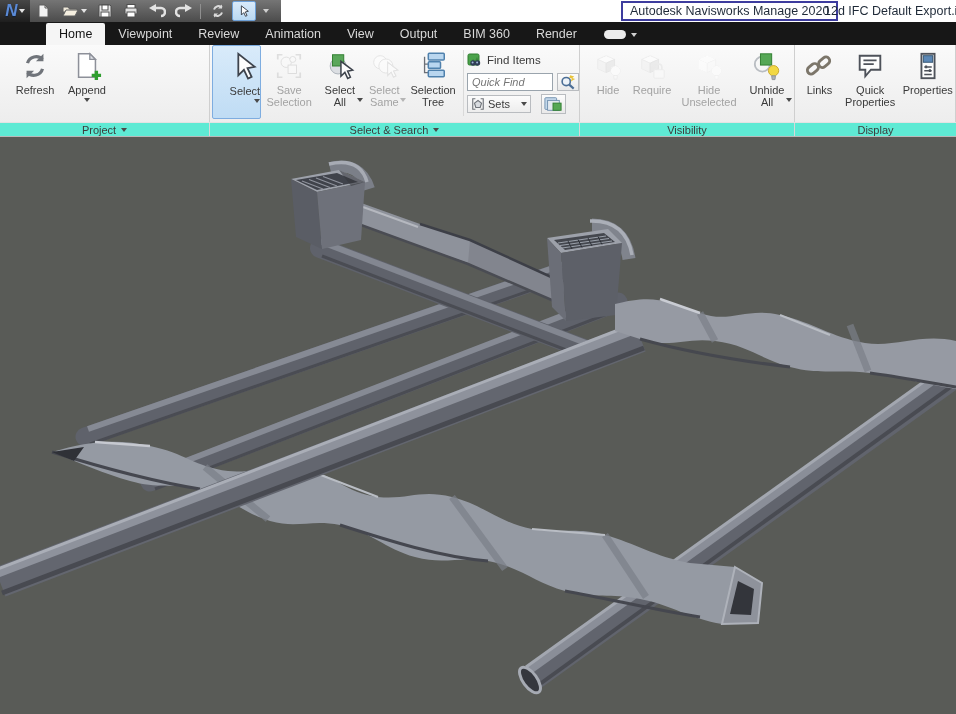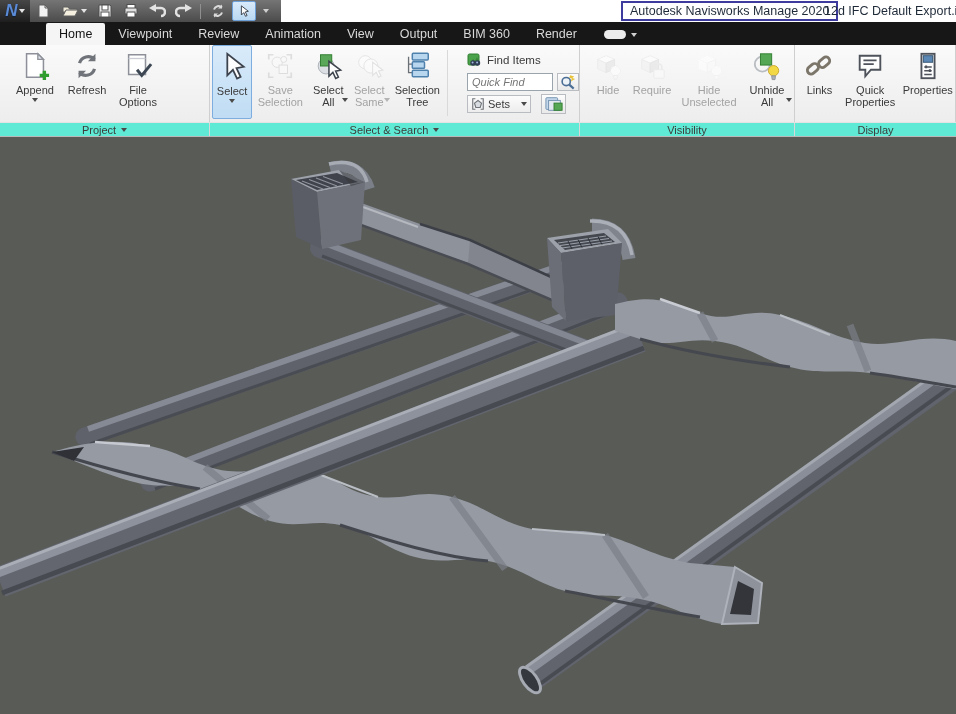--- a/index.html
+++ b/index.html
@@ -37,24 +37,24 @@
   .g-vis     { left:580px; width:215px; padding-left:8px; }
   .g-disp    { left:795px; width:161px; padding-left:4px; }
   .bigbtn { position:relative; height:74px; padding-top:4px; display:flex; flex-direction:column; align-items:center;
             font-size:11px; line-height:12px; color:#3a3a3a; text-align:center; cursor:default; }
   .icon32 { width:34px; height:34px; display:flex; align-items:center; justify-content:center; margin-bottom:1px; }
   .blabel { display:block; }
   .dd-under { margin-top:2px; }
   .dd-abs { position:absolute; right:0px; bottom:17px; }
   .disabled { color:#a3a3a3; }
   .disabled .icon32 svg { opacity:.55; filter:grayscale(1) brightness(1.15); }
-  .selbtn { background:linear-gradient(#d9ebfa,#bfdcf4); border:1px solid #7eade0; border-radius:2px; }
+  .selbtn { background:linear-gradient(#d9ebfa,#bfdcf4); border:1px solid #7eade0; border-radius:2px;align-items:flex-end; }
   .vsep { width:1px; height:66px; background:#d9d9d9; margin:5px 3px 0 3px; align-self:flex-start; }
   
-  .findcol { display:flex; flex-direction:column; padding-top:4px; margin-left:16px; width:118px; }
+  .findcol { display:flex; flex-direction:column; padding-top:4px; margin-left:0; width:118px; }
   .findrow { display:flex; align-items:center; height:22px; gap:4px; }
   .qfind { width:86px; height:18px; border:1px solid #9aa4ad; background:#fff; font-size:11px; font-style:italic; color:#8a8f96; padding:8px 4px; font-family:"Liberation Sans",sans-serif; }
   .qfbtn { width:22px; height:18px; border:1px solid #b9bcc0; background:linear-gradient(#fcfcfc,#e9e9e9); display:flex; align-items:center; justify-content:center; }
   .setsdd { width:64px; height:18px; border:1px solid #b9bcc0; background:linear-gradient(#fcfcfc,#ededed); display:flex; align-items:center; gap:3px; padding:0 3px; font-size:11px; color:#3a3a3a; }
   .setsbtn { width:25px; height:20px; border:1px solid #b9bcc0; background:linear-gradient(#fcfcfc,#e9e9e9); display:flex; align-items:center; justify-content:center; margin-left:6px; }
   
   .rfooter { height:15px; display:flex; background:#5eead4; border-top:1px solid #e3e3e3; border-bottom:1px solid #b9b9b9; }
   .fcell { border-right:1px solid #d8d8d8; display:flex; align-items:center; justify-content:center; gap:5px; font-size:11px; color:#3c3c3c; }
   
   .viewport { position:absolute; left:0; top:137px; width:956px; height:577px; background:#595b57; }
@@ -145,49 +145,39 @@
     <span class="capsule"></span>
     <span class="tridown" style="border-top-color:#cfcfcf"></span>
   </div>
 </div>
 
 <div class="ribbon">
 
   <div class="rgroup g-project">
     <div class="bigbtn" style="width:52px">
       <span class="icon32">
-        <svg width="30" height="30" viewBox="0 0 32 32">
-            <path d="M7 3h12l6 6v19H7z" fill="#fff" stroke="#8d9099" stroke-width="1.6"></path>
-            <path d="M19 3l6 6h-6z" fill="#dfe2e8" stroke="#8d9099" stroke-width="1.4"></path>
-            <path d="M21 26h10M26 21v10" stroke="#2f9e2f" stroke-width="3.6"></path>
-          </svg>
-      </span>
-      <span class="blabel">Append</span>
-      <span class="tridown tridark dd-under"></span>
-    </div>
-    <div class="bigbtn" style="width:52px">
-      <span class="icon32">
         <svg width="30" height="30" viewBox="0 0 32 32" fill="none" stroke="#70747a" stroke-width="3.4">
             <path d="M8 13a9.5 9.5 0 0 1 16-4"></path>
             <path d="M24 19a9.5 9.5 0 0 1-16 4"></path>
             <path d="M25 3v8h-8z" fill="#70747a" stroke="none"></path>
             <path d="M7 29v-8h8z" fill="#70747a" stroke="none"></path>
           </svg>
       </span>
       <span class="blabel">Refresh</span>
     </div>
-    <div class="bigbtn" style="width:50px">
-      <span class="icon32">
-        <svg width="30" height="30" viewBox="0 0 32 32">
-            <path d="M6 4h18v21H6z" fill="#fff" stroke="#8d9099" stroke-width="1.6"></path>
-            <path d="M6 8h18" stroke="#c9ccd2" stroke-width="1.4"></path>
-            <path d="M15 20l5 6 10-12" stroke="#3d4754" stroke-width="3.2" fill="none"></path>
-          </svg>
-      </span>
-      <span class="blabel" style="width:46px">File Options</span>
+    <div class="bigbtn" style="width:52px">
+      <span class="icon32">
+        <svg width="30" height="30" viewBox="0 0 32 32">
+            <path d="M7 3h12l6 6v19H7z" fill="#fff" stroke="#8d9099" stroke-width="1.6"></path>
+            <path d="M19 3l6 6h-6z" fill="#dfe2e8" stroke="#8d9099" stroke-width="1.4"></path>
+            <path d="M21 26h10M26 21v10" stroke="#2f9e2f" stroke-width="3.6"></path>
+          </svg>
+      </span>
+      <span class="blabel">Append</span>
+      <span class="tridown tridark dd-under"></span>
     </div>
   </div>
 
   <div class="rgroup g-select">
     <div class="bigbtn selbtn" style="width:54px; margin-left:2px">
       <span class="icon32">
         <svg width="30" height="30" viewBox="0 0 32 32">
             <path d="M11 2v23l6-6 4.4 9.4 3.8-1.9-4.4-9.2 7.7-1.5z" fill="#fdfdfd" stroke="#3d434c" stroke-width="1.9"></path>
           </svg>
       </span>

